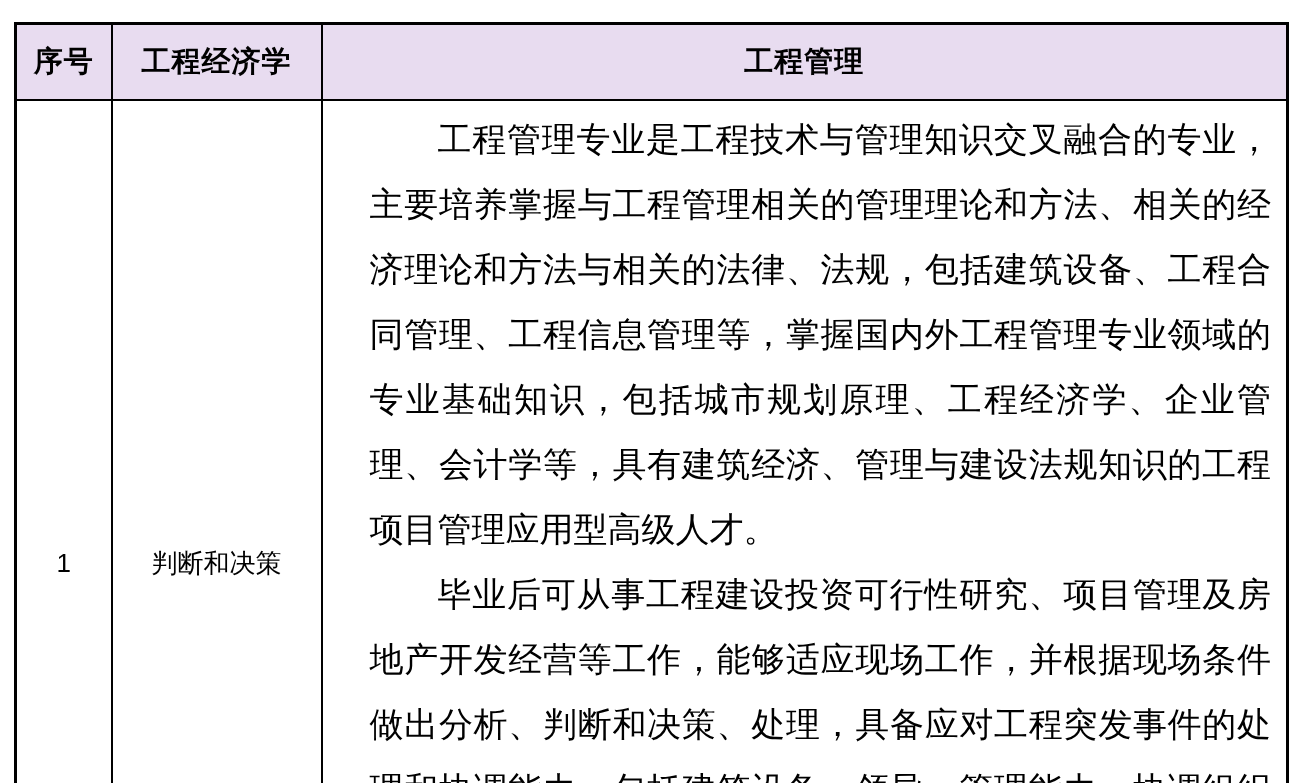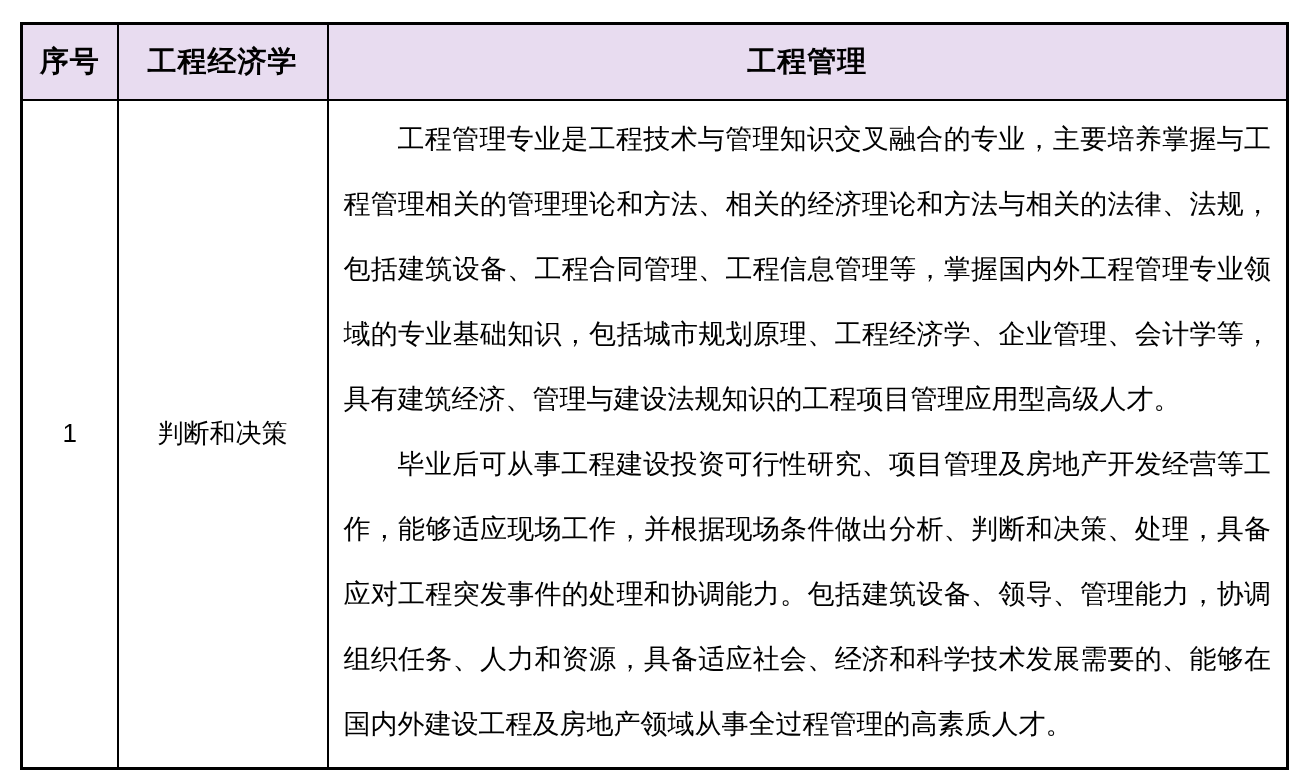--- a/index.html
+++ b/index.html
@@ -6,21 +6,21 @@
   html, body {
     width: 1302px;
     height: 783px;
     background: #ffffff;
     font-family: "Liberation Sans", "DejaVu Sans", sans-serif;
     color: #000000;
   }
   .page {
     width: 1302px;
     height: 769px;
-    padding: 22px 13px 18px 20px;
+    padding: 22px 13px 18px 14px;
   }
   table.majors {
     width: 100%;
     height: 100%;
     border-collapse: collapse;
     table-layout: fixed;
   }
   table.majors, table.majors th, table.majors td {
     border: 2px solid #000000;
   }
@@ -39,25 +39,26 @@
   td.cell-index, td.cell-major {
     text-align: center;
     vertical-align: middle;
     font-size: 26px;
   }
   td.cell-intro {
     vertical-align: middle;
     padding: 6px 15px 10px 15px;
   }
   td.cell-intro p {
-    font-size: 27px;
+    font-size: 34px;
     line-height: 65px;
     text-align: justify;
     text-indent: 2em;
     word-break: break-all;
+    margin-left: 32px;
   }
 </style>
 </head>
 <body>
 
 <div class="page">
   <table class="majors">
     <thead>
       <tr>
         <th class="col-index">序号</th>

